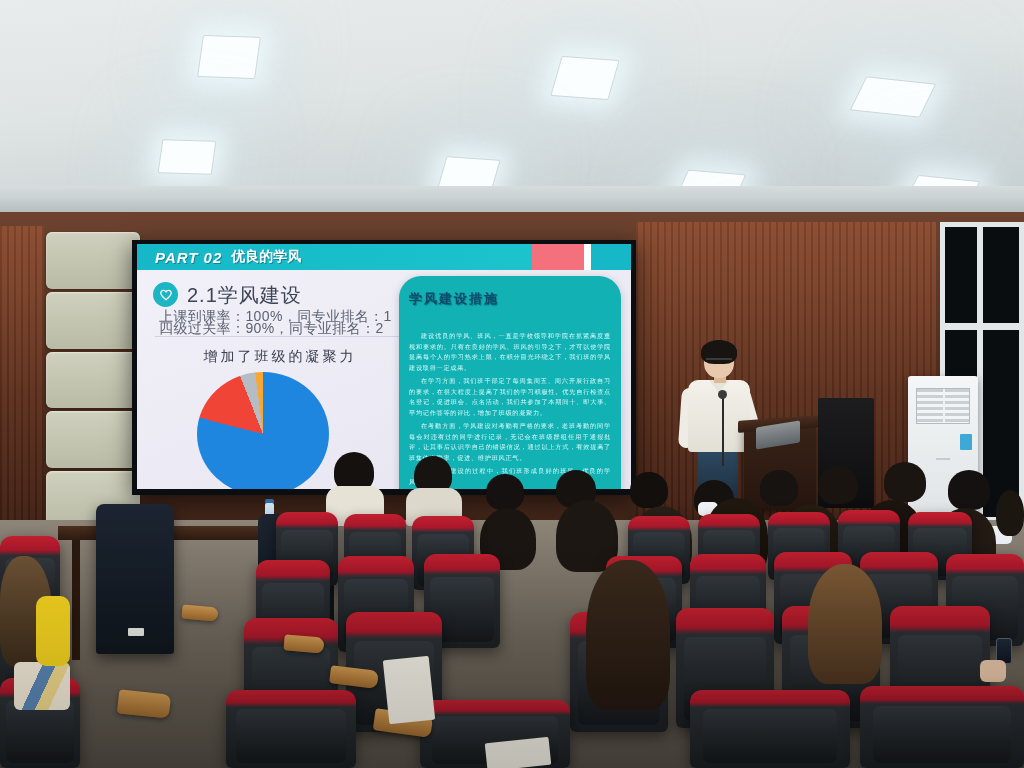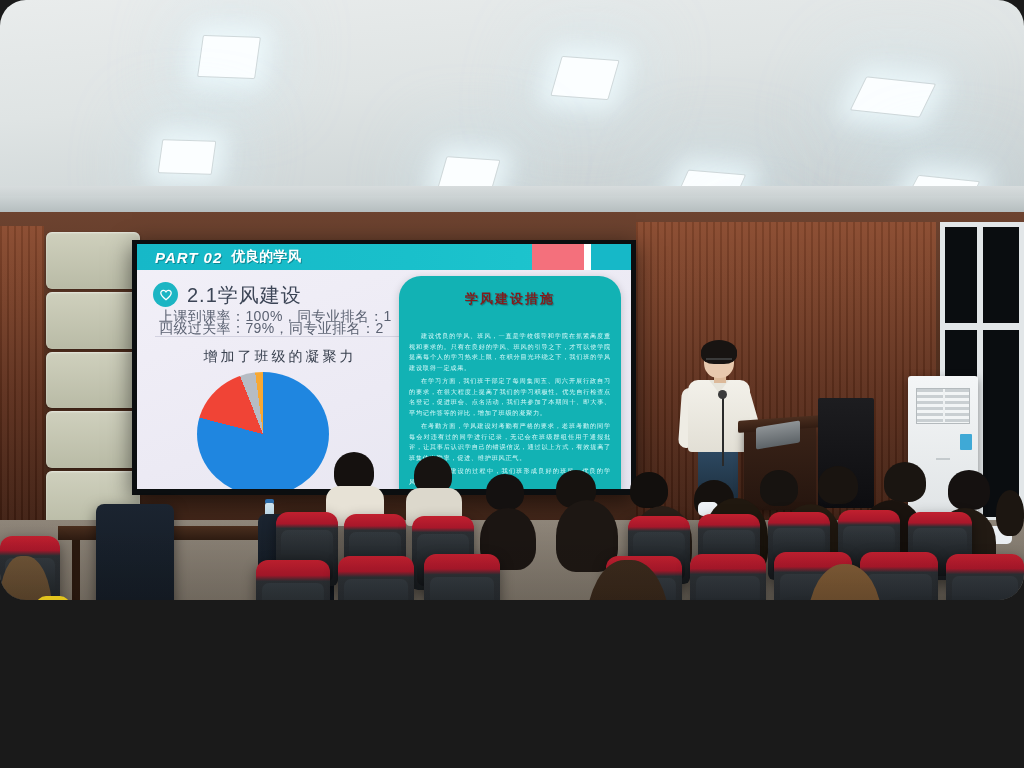--- a/index.html
+++ b/index.html
@@ -1,18 +1,18 @@
 <!DOCTYPE html>
 <html><head>
 <meta charset="utf-8">
 <style>
   * { box-sizing: border-box; margin:0; padding:0; }
   html,body { width:1024px; height:768px; overflow:hidden; background:#1a1a1a;
     font-family:"Liberation Sans","DejaVu Sans",sans-serif; }
-  #scene { position:relative; width:1024px; height:600px; overflow:hidden;border-radius:26px; }
+  #scene { position:relative; width:1024px; height:768px; overflow:hidden; }
 
   
   .ceiling {
     position:absolute; left:0; top:0; width:1024px; height:212px;
     background:linear-gradient(175deg,#e9ecec 0%,#dfe4e4 40%,#cfd6d7 75%,#c3cbcd 100%);
   }
   .ceiling:after{
     content:""; position:absolute; left:0; bottom:0; width:100%; height:26px;
     background:linear-gradient(180deg,#d7dcdd,#b9c2c4);
   }
@@ -100,21 +100,21 @@
   .pie-wrap{ position:absolute; left:60px; top:128px; width:132px; height:124px; }
   .pie{ width:132px; height:124px; border-radius:50%; }
 
   .teal-card{
     position:absolute; right:10px; top:32px; width:222px; height:216px;
     background:#12b2b4; border-radius:22px 22px 4px 4px;
     box-shadow:0 2px 8px rgba(0,0,0,.18);
     padding:8px 10px;
   }
   .teal-card h3{
-    text-align:center; color:#7f1d1d; font-size:13px; letter-spacing:2px;
+    text-align:left; color:#0c4a6e; font-size:13px; letter-spacing:2px;
     margin:6px 0 23px 0; font-weight:bold;
     text-shadow:1px 1px 1px rgba(0,60,60,.4);
   }
   .teal-body p{
     color:#d9fbfb; font-size:6.2px; line-height:10.5px; text-indent:12px;
     text-align:justify; letter-spacing:.7px; margin-bottom:3px;
     font-family:"Liberation Serif","DejaVu Serif",serif;
   }
 
   
@@ -285,21 +285,21 @@
       </div>
 
       <div class="heart-badge">
         <svg width="14" height="13" viewBox="0 0 24 22">
           <path d="M12 20 C4 14 1.5 9.5 4 5.8 C6 2.9 10 3.2 12 6.4 C14 3.2 18 2.9 20 5.8 C22.5 9.5 20 14 12 20 Z" fill="none" stroke="#ffffff" stroke-width="2.2"></path>
         </svg>
       </div>
       <div class="sec-title">2.1学风建设</div>
       <div class="sec-stats">
         <div>上课到课率：100%，同专业排名：1</div>
-        <div>四级过关率：79%，同专业排名：2</div>
+        <div>四级过关率：90%，同专业排名：2</div>
       </div>
       <div class="divider"></div>
 
       <div class="pie-title">增加了班级的凝聚力</div>
       <div class="pie-wrap">
         <div class="pie" id="pie-el" style="background: conic-gradient(rgb(31, 134, 224) 0deg, rgb(31, 134, 224) 284.4deg, rgb(240, 68, 54) 284.4deg, rgb(240, 68, 54) 338.4deg, rgb(182, 188, 196) 338.4deg, rgb(182, 188, 196) 352.8deg, rgb(248, 168, 50) 352.8deg, rgb(248, 168, 50) 360deg);"></div>
       </div>
 
       <div class="teal-card">
         <h3>学风建设措施</h3>

